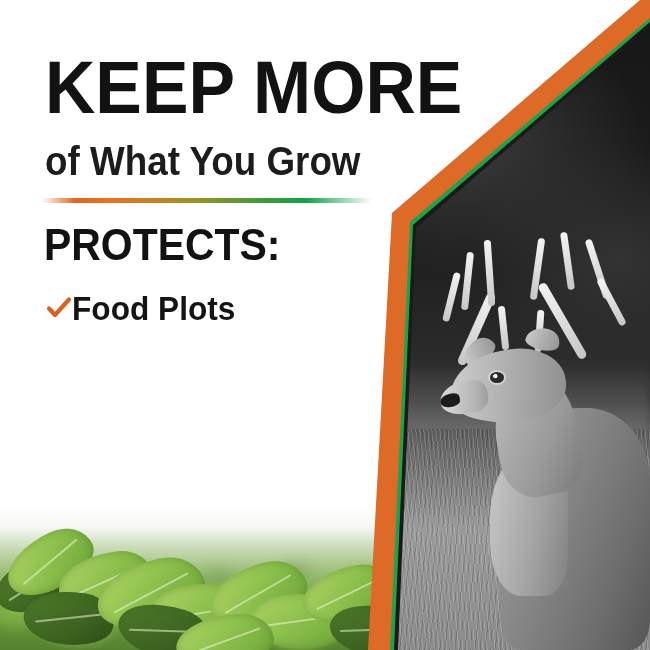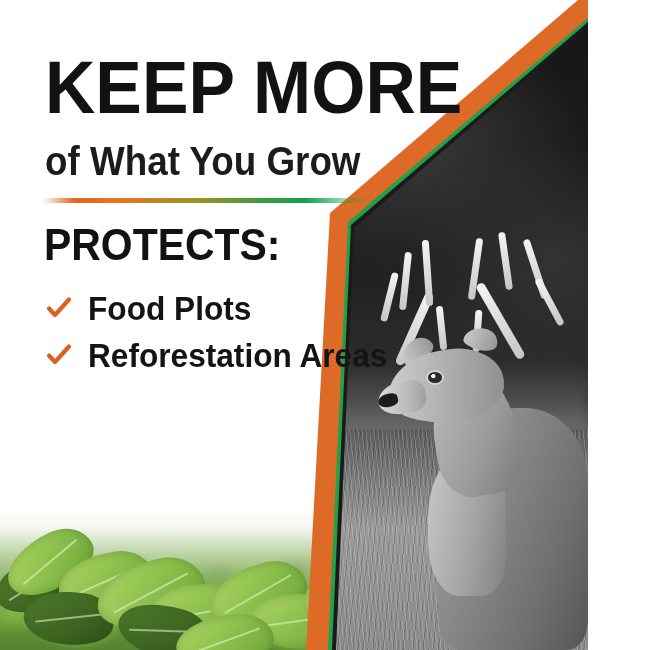--- a/index.html
+++ b/index.html
@@ -3,21 +3,21 @@
 <meta charset="utf-8">
 <style>
   * { margin:0; padding:0; box-sizing:border-box; }
   html,body{ background:#ffffff; }
   body{
     width:650px; height:650px; overflow:hidden; position:relative;
     font-family:"Liberation Sans", sans-serif;
   }
 
   #ad-banner{
-    position:absolute; inset:0; width:588px; height:650px;
+    position:absolute; inset:0; width:650px; height:650px;
     background:#ffffff; overflow:hidden;
   }
 
   
   .crop-photo{
     position:absolute; left:0; bottom:0; width:420px; height:185px;
     overflow:hidden;
   }
   .crop-photo .sky{
     position:absolute; inset:0;
@@ -183,21 +183,21 @@
     border-radius:3px;
   }
   .protects{
     position:absolute; left:44px; top:221px;
     font-family:"Liberation Sans Narrow","Liberation Sans", sans-serif;
     font-weight:700; font-size:44px; line-height:48px; color:#121212;
     transform:scaleX(.93); transform-origin:left center; white-space:nowrap;
   }
   .protect-list{ position:absolute; left:46px; top:284px; list-style:none; }
   .protect-list li{
-    display:flex; align-items:center; gap:16px; height:47px;
+    display:flex; align-items:center; gap:0; height:47px;
   }
   .check-icon{ width:26px; height:26px; flex:0 0 26px; display:block; }
   .item-label{
     font-family:"Liberation Sans Narrow","Liberation Sans", sans-serif;
     font-weight:700; font-size:34px; line-height:36px; color:#141414;
     transform:scaleX(.93); transform-origin:left center; white-space:nowrap;
   }
 </style>
 </head>
 <body>
@@ -268,22 +268,16 @@
     <div class="divider"></div>
     <div class="protects">PROTECTS:</div>
 
     <ul class="protect-list">
       <li>
         <svg class="check-icon" viewBox="0 0 26 26" aria-hidden="true">
           <path d="M3 13.5 L9 20 L23 4.5" fill="none" stroke="#d9601f" stroke-width="4.2" stroke-linecap="round" stroke-linejoin="round"></path>
         </svg>
         <span class="item-label">Food Plots</span>
       </li>
-      <li>
-        <svg class="check-icon" viewBox="0 0 26 26" aria-hidden="true">
-          <path d="M3 13.5 L9 20 L23 4.5" fill="none" stroke="#d9601f" stroke-width="4.2" stroke-linecap="round" stroke-linejoin="round"></path>
-        </svg>
-        <span class="item-label">Reforestation Areas</span>
-      </li>
     </ul>
   </div>
 
 </div>
 
 </body></html>

